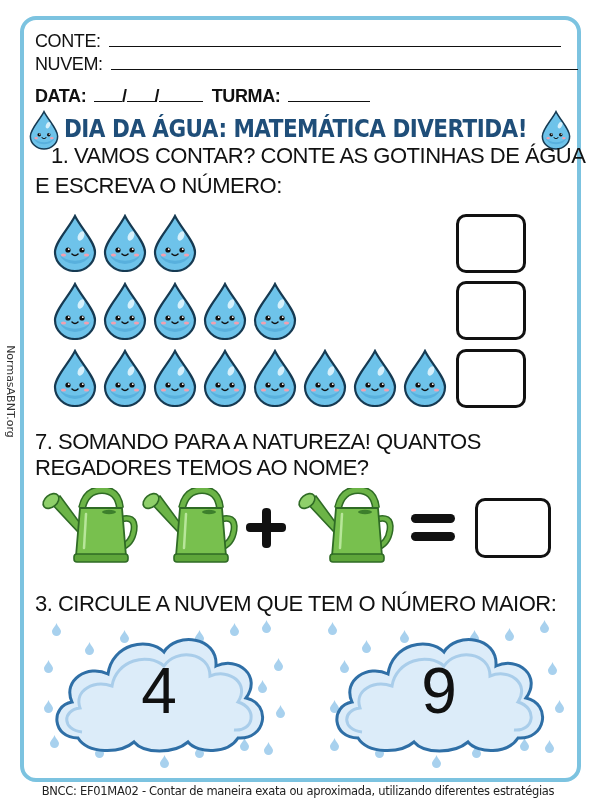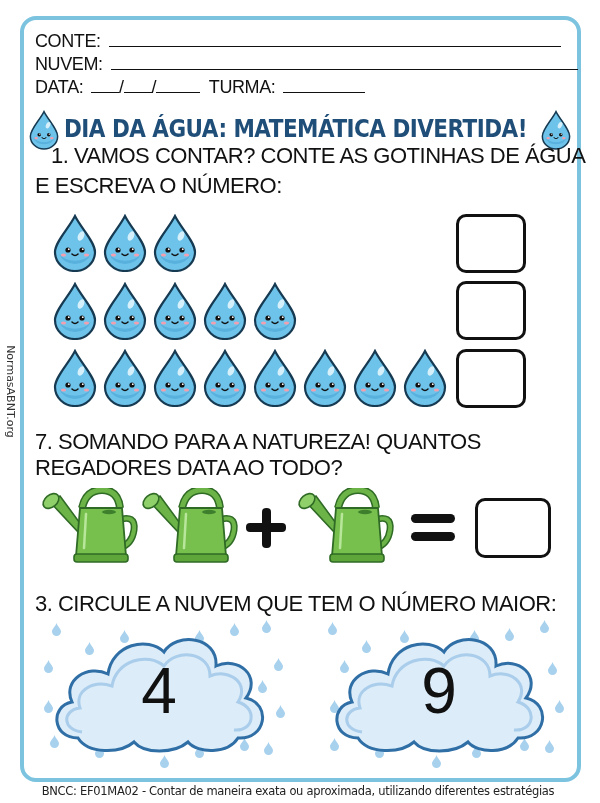--- a/index.html
+++ b/index.html
@@ -71,21 +71,21 @@
 <div class="watermark">NormasABNT.org</div>
 
 <div class="field" style="top:31px;">
   <span>CONTE:</span>
   <span class="uline" style="width:452px; margin-left:4px;"></span>
 </div>
 <div class="field" style="top:54px;">
   <span>NUVEM:</span>
   <span class="uline" style="width:467px; margin-left:4px;"></span>
 </div>
-<div class="field" style="top:77px;">
+<div class="field" style="top:86px;font-weight:bold;">
   <span>DATA:</span>
   <span class="uline" style="width:28px; margin-left:3px;"></span><span>/</span><span class="uline" style="width:28px;"></span><span>/</span><span class="uline" style="width:44px;"></span>
   <span style="margin-left:4px;">TURMA:</span>
   <span class="uline" style="width:82px; margin-left:3px;"></span>
 </div>
 
 <svg class="abs" style="left:29px; top:110px;" width="30" height="40">
     <use href="#sym-drop" width="30" height="40"></use>
   </svg>
 <div class="title">DIA DA ÁGUA: MATEMÁTICA DIVERTIDA!</div>
@@ -145,21 +145,21 @@
     <svg class="drop" viewBox="0 0 44 58" style="left: 403px; top: 349px;">
       <use href="#sym-drop"></use>
     </svg>
   </div>
 
 <div class="ansbox" style="left:456px; top:214px; width:70px; height:59px;"></div>
 <div class="ansbox" style="left:456px; top:281px; width:70px; height:59px;"></div>
 <div class="ansbox" style="left:456px; top:349px; width:70px; height:59px;"></div>
 
 <div class="q" style="top:429px;">7. SOMANDO PARA A NATUREZA! QUANTOS</div>
-<div class="q" style="top:455px;">REGADORES DATA AO TODO?</div>
+<div class="q" style="top:455px;">REGADORES TEMOS AO NOME?</div>
 
 <svg class="can" style="left:36px; top:488px;" viewBox="0 0 104 76">
     <use href="#sym-can"></use>
   </svg>
 <svg class="can" style="left:136px; top:488px;" viewBox="0 0 104 76">
     <use href="#sym-can"></use>
   </svg>
 <svg class="op" style="left:244px; top:506px;" width="44" height="44">
   <rect x="18" y="2" width="9" height="40" rx="4" fill="#111"></rect>
   <rect x="2" y="17" width="40" height="9" rx="4" fill="#111"></rect>

